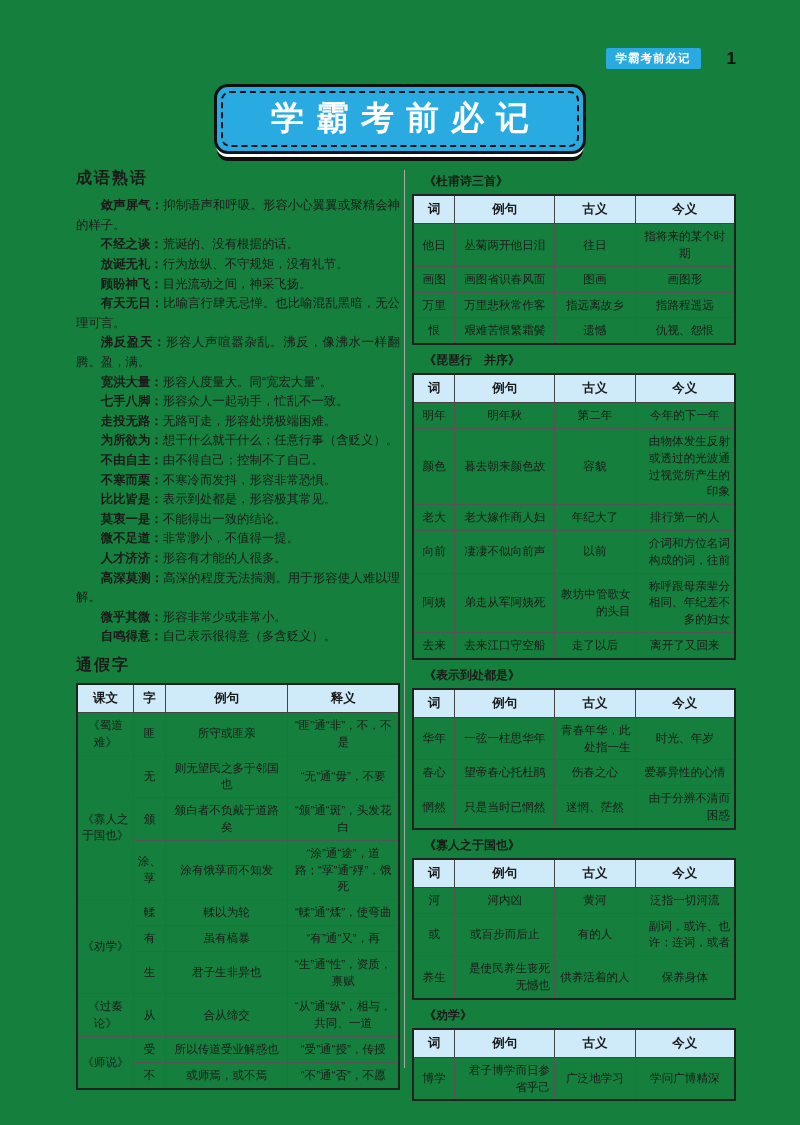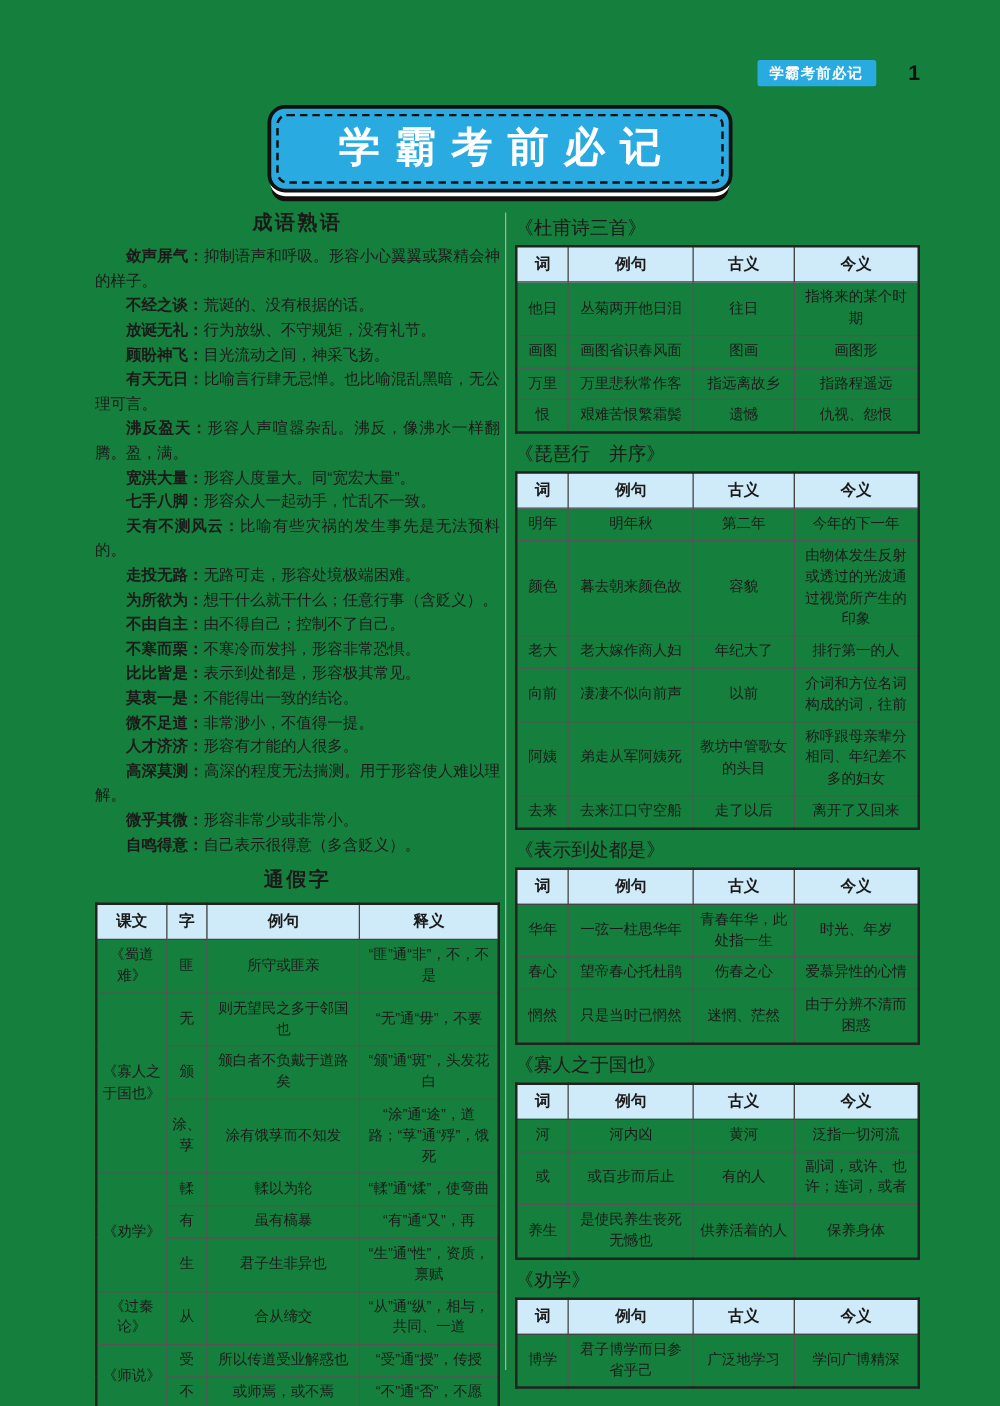--- a/index.html
+++ b/index.html
@@ -38,40 +38,40 @@
     text-indent:12px; line-height:1.1;
   }
 
   
   .content{ display:flex; padding:12px 64px 0 76px; align-items:stretch; }
   .col-left{ width:324px; }
   .col-divider{ width:1px; background:#aaa; margin:4px 3px 40px 4px; }
   .col-right{ flex:1; padding-left:4px; }
 
   .section-title{
-    font-size:16px; font-weight:bold; text-align:center;
+    font-size:16px; font-weight:bold; text-align:left;
     margin:2px 0 7px; letter-spacing:2px;
   }
-  .table-subtitle{ font-size:15px; font-weight:normal; margin:7px 0 4px; }
+  .table-subtitle{ font-size:12px; font-weight:bold; margin:7px 12px 4px; }
 
   .idiom{ font-size:12.4px; line-height:1.58; text-indent:2em; text-align:justify; }
 
   table{
     width:100%; border-collapse:collapse; table-layout:fixed;
     border:2px solid #222; margin-bottom:7px;
   }
   th{
     background:var(--th-bg); font-weight:bold; font-size:12.5px;
     padding:5px 2px; border:1px solid #444; text-align:center;
   }
   td{
     font-size:11.6px; padding:4px 4px; border:1px solid #555;
     text-align:center; line-height:1.45; word-break:break-all;
   }
-  td.ta-l{ text-align:center; }
+  td.ta-l{ text-align:right; }
   table.tj col:nth-child(1){ width:17.5%; }
   table.tj col:nth-child(2){ width:10%; }
   table.tj col:nth-child(3){ width:38%; }
   table.tj col:nth-child(4){ width:34.5%; }
   table.gj col:nth-child(1){ width:13%; }
   table.gj col:nth-child(2){ width:31%; }
   table.gj col:nth-child(3){ width:25%; }
   table.gj col:nth-child(4){ width:31%; }
 </style>
 </head>
@@ -98,21 +98,20 @@
       <h2 class="section-title">成语熟语</h2>
       <div id="idiom-list">
           <p class="idiom"><b>敛声屏气：</b>抑制语声和呼吸。形容小心翼翼或聚精会神的样子。</p>
           <p class="idiom"><b>不经之谈：</b>荒诞的、没有根据的话。</p>
           <p class="idiom"><b>放诞无礼：</b>行为放纵、不守规矩，没有礼节。</p>
           <p class="idiom"><b>顾盼神飞：</b>目光流动之间，神采飞扬。</p>
           <p class="idiom"><b>有天无日：</b>比喻言行肆无忌惮。也比喻混乱黑暗，无公理可言。</p>
           <p class="idiom"><b>沸反盈天：</b>形容人声喧嚣杂乱。沸反，像沸水一样翻腾。盈，满。</p>
           <p class="idiom"><b>宽洪大量：</b>形容人度量大。同“宽宏大量”。</p>
           <p class="idiom"><b>七手八脚：</b>形容众人一起动手，忙乱不一致。</p>
-          <p class="idiom"><b>天有不测风云：</b>比喻有些灾祸的发生事先是无法预料的。</p>
           <p class="idiom"><b>走投无路：</b>无路可走，形容处境极端困难。</p>
           <p class="idiom"><b>为所欲为：</b>想干什么就干什么；任意行事（含贬义）。</p>
           <p class="idiom"><b>不由自主：</b>由不得自己；控制不了自己。</p>
           <p class="idiom"><b>不寒而栗：</b>不寒冷而发抖，形容非常恐惧。</p>
           <p class="idiom"><b>比比皆是：</b>表示到处都是，形容极其常见。</p>
           <p class="idiom"><b>莫衷一是：</b>不能得出一致的结论。</p>
           <p class="idiom"><b>微不足道：</b>非常渺小，不值得一提。</p>
           <p class="idiom"><b>人才济济：</b>形容有才能的人很多。</p>
           <p class="idiom"><b>高深莫测：</b>高深的程度无法揣测。用于形容使人难以理解。</p>
           <p class="idiom"><b>微乎其微：</b>形容非常少或非常小。</p>

